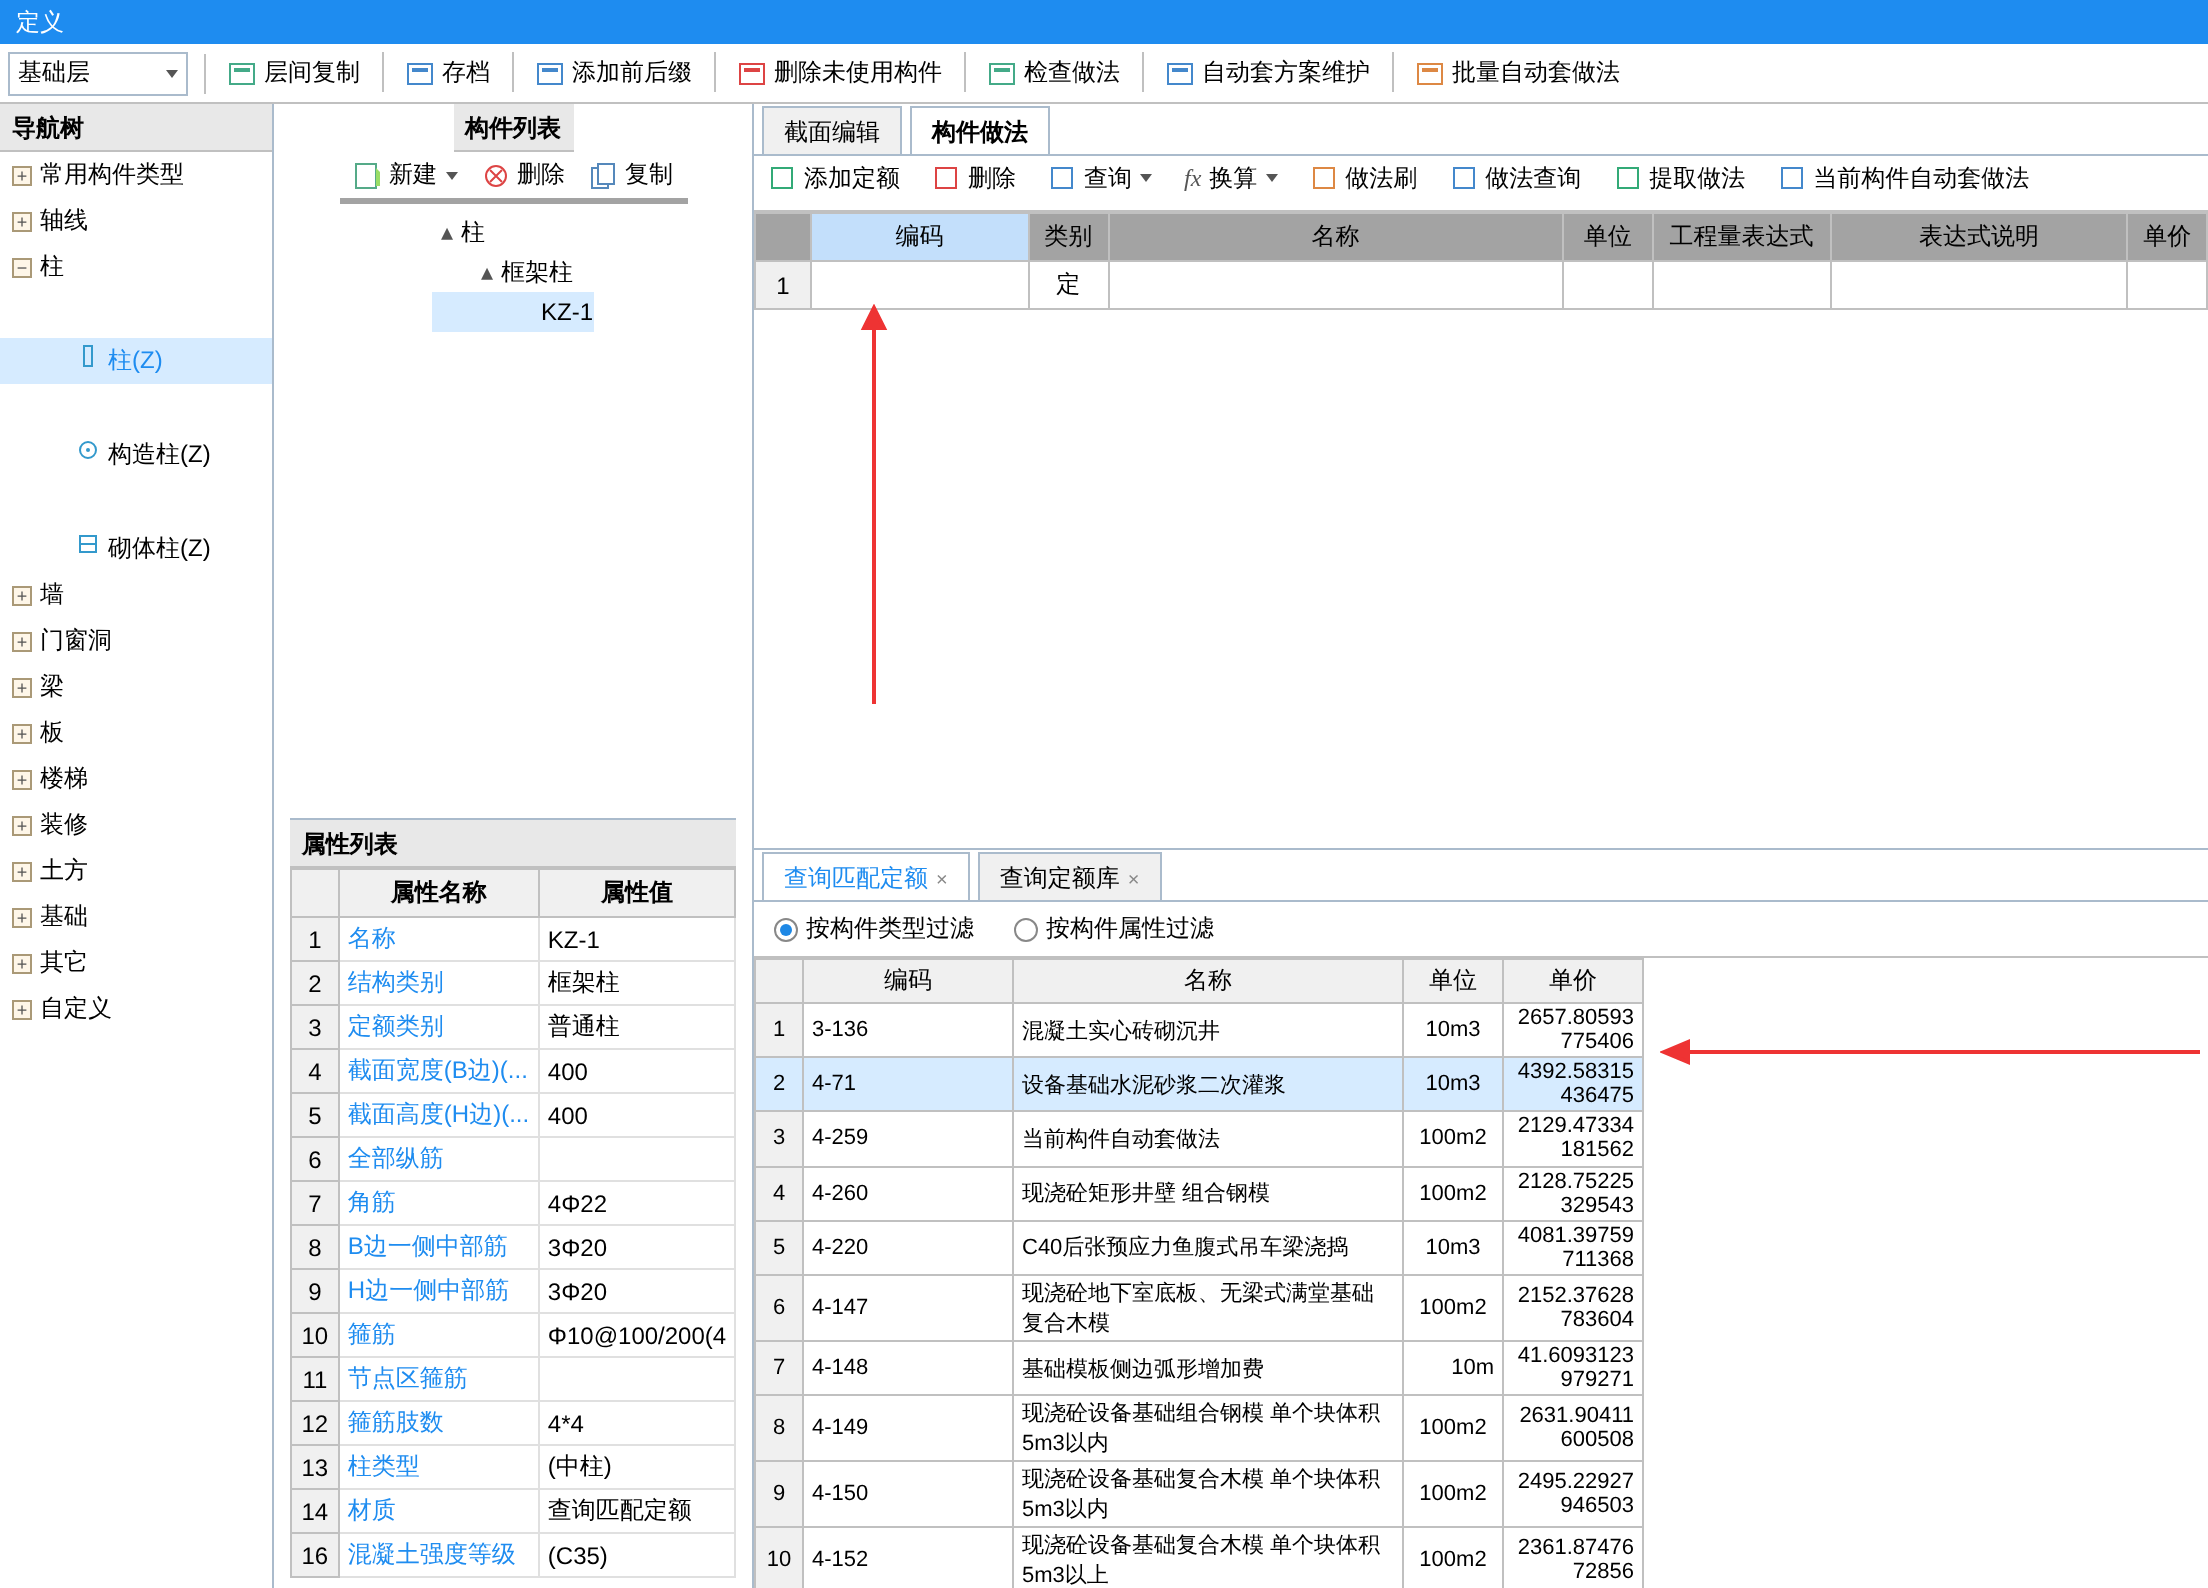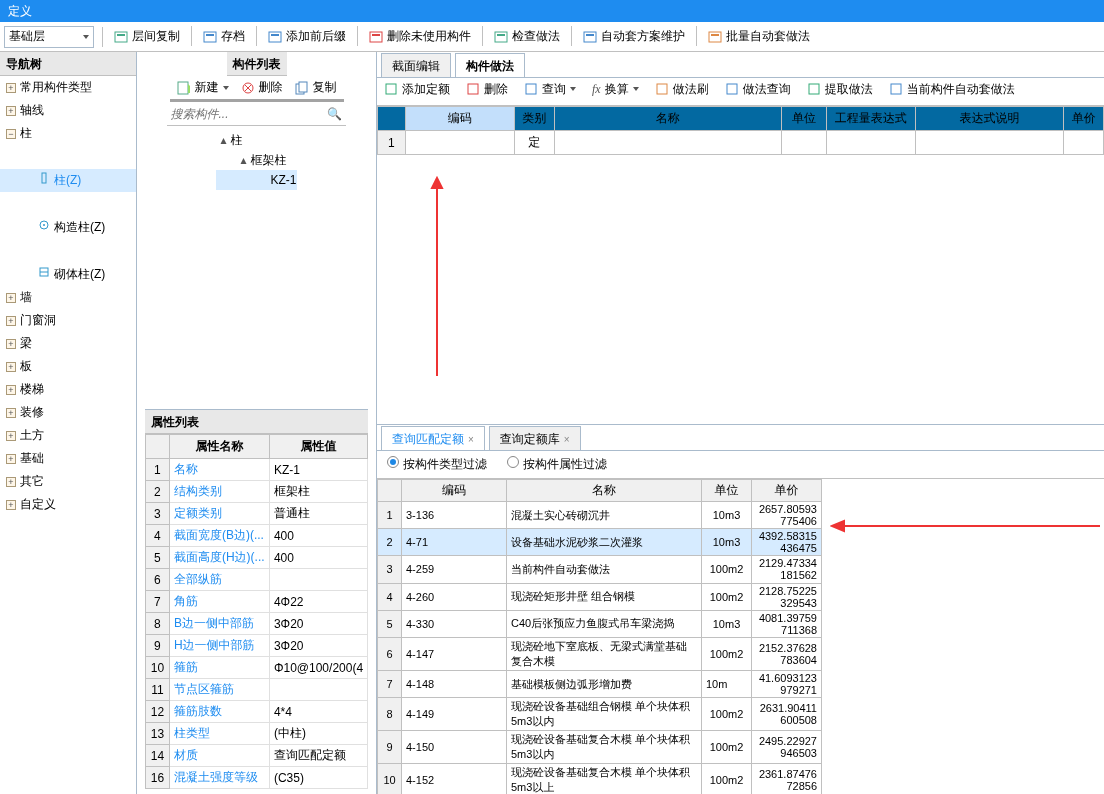--- a/index.html
+++ b/index.html
@@ -36,27 +36,27 @@
 .prop-table td { border: 1px solid #e0e0e0; height: 22px; padding: 0 4px; }
 .prop-table td.rownum { background: #f0f0f0; text-align: center; width: 24px; border-color: #c0c0c0; }
 .prop-table td.name { color: #1e8cf0; width: 100px; }
 .right-panel { flex: 1; display: flex; flex-direction: column; overflow: hidden; }
 .tab-row { height: 26px; border-bottom: 1px solid #abc; display: flex; align-items: center; }
 .tab { height: 24px; line-height: 24px; padding: 0 10px; border: 1px solid #abc; border-bottom: none; margin-left: 4px; background: #f0f0f0; cursor: pointer; }
 .tab.active { background: #fff; font-weight: bold; }
 .sub-toolbar { height: 28px; border-bottom: 1px solid #c0c0c0; display: flex; align-items: flex-start; padding: 0 4px; gap: 10px; }
 .grid-area { flex: 1; overflow: auto; }
 .grid-area table { border-collapse: collapse; }
-.grid-area th { background: #0369a1; border: 1px solid #c0c0c0; height: 24px; font-weight: normal; }
+.grid-area th { background: #a3a3a3; border: 1px solid #c0c0c0; height: 24px; font-weight: normal; }
 .grid-area th.active-col { background: #c3dffb; }
 .grid-area td { border: 1px solid #c0c0c0; height: 24px; padding: 0 4px; text-align: center; }
 .grid-area td.rownum { background: #f0f0f0; width: 28px; }
 .bottom-panel { height: 370px; border-top: 1px solid #abc; display: flex; flex-direction: column; }
 .filter-row { height: 28px; display: flex; align-items: center; padding: 0 10px; gap: 20px; border-bottom: 1px solid #c0c0c0; }
-.radio { display: flex; align-items: flex-start; gap: 4px; }
+.radio { display: flex; align-items: center; gap: 4px; }
 .radio-dot { width: 12px; height: 12px; border: 1px solid #888; border-radius: 50%; display: flex; align-items: center; justify-content: center; }
 .radio-dot.on::after { content: ""; width: 6px; height: 6px; background: #1e88e5; border-radius: 50%; }
 .result-table { flex: 1; overflow: auto; }
 .result-table table { border-collapse: collapse; width: 445px; }
 .result-table th { background: #f0f0f0; border: 1px solid #c0c0c0; height: 22px; font-weight: normal; }
 .result-table td { border: 1px solid #c0c0c0; padding: 1px 4px; height: 22px; font-size: 11px; }
 .result-table td.rownum { background: #f0f0f0; width: 24px; text-align: center; }
 .result-table td.price { text-align: right; line-height: 1.1; }
 .result-table tr.sel td { background: #d6ebff; }
 .red-arrow { position: absolute; }
@@ -234,24 +234,20 @@
           </svg>
           <span>删除</span>
         </span>
       <span class="tb-btn">
           <svg class="icon-box" viewBox="0 0 14 14">
             <rect x="1" y="3" width="8" height="10" fill="#fff" stroke="#58b"></rect>
             <rect x="4" y="1" width="8" height="10" fill="#fff" stroke="#58b"></rect>
           </svg>
           <span>复制</span>
         </span>
-    </div>
-    <div class="search-box">
-      <input placeholder="搜索构件..." style="">
-      <span class="mag">🔍</span>
     </div>
     <div class="tree">
       <div class="tree-item l1">
           <span style="color:#555">▴</span>
           <span>柱</span>
         </div>
       <div class="tree-item l2">
           <span style="color:#555">▴</span>
           <span>框架柱</span>
         </div>
@@ -486,37 +482,37 @@
               </tr>
               <tr>
                 <td class="rownum">4</td>
                 <td>4-260</td>
                 <td>现浇砼矩形井壁 组合钢模</td>
                 <td style="text-align:center">100m2</td>
                 <td class="price">2128.75225<br>329543</td>
               </tr>
               <tr>
                 <td class="rownum">5</td>
-                <td>4-330</td>
+                <td>4-220</td>
                 <td>C40后张预应力鱼腹式吊车梁浇捣</td>
                 <td style="text-align:center">10m3</td>
                 <td class="price">4081.39759<br>711368</td>
               </tr>
               <tr>
                 <td class="rownum">6</td>
                 <td>4-147</td>
                 <td>现浇砼地下室底板、无梁式满堂基础复合木模</td>
                 <td style="text-align:center">100m2</td>
                 <td class="price">2152.37628<br>783604</td>
               </tr>
               <tr>
                 <td class="rownum">7</td>
                 <td>4-148</td>
                 <td>基础模板侧边弧形增加费</td>
-                <td style="text-align:left">10m</td>
+                <td style="text-align:right">10m</td>
                 <td class="price">41.6093123<br>979271</td>
               </tr>
               <tr>
                 <td class="rownum">8</td>
                 <td>4-149</td>
                 <td>现浇砼设备基础组合钢模 单个块体积5m3以内</td>
                 <td style="text-align:center">100m2</td>
                 <td class="price">2631.90411<br>600508</td>
               </tr>
               <tr>

